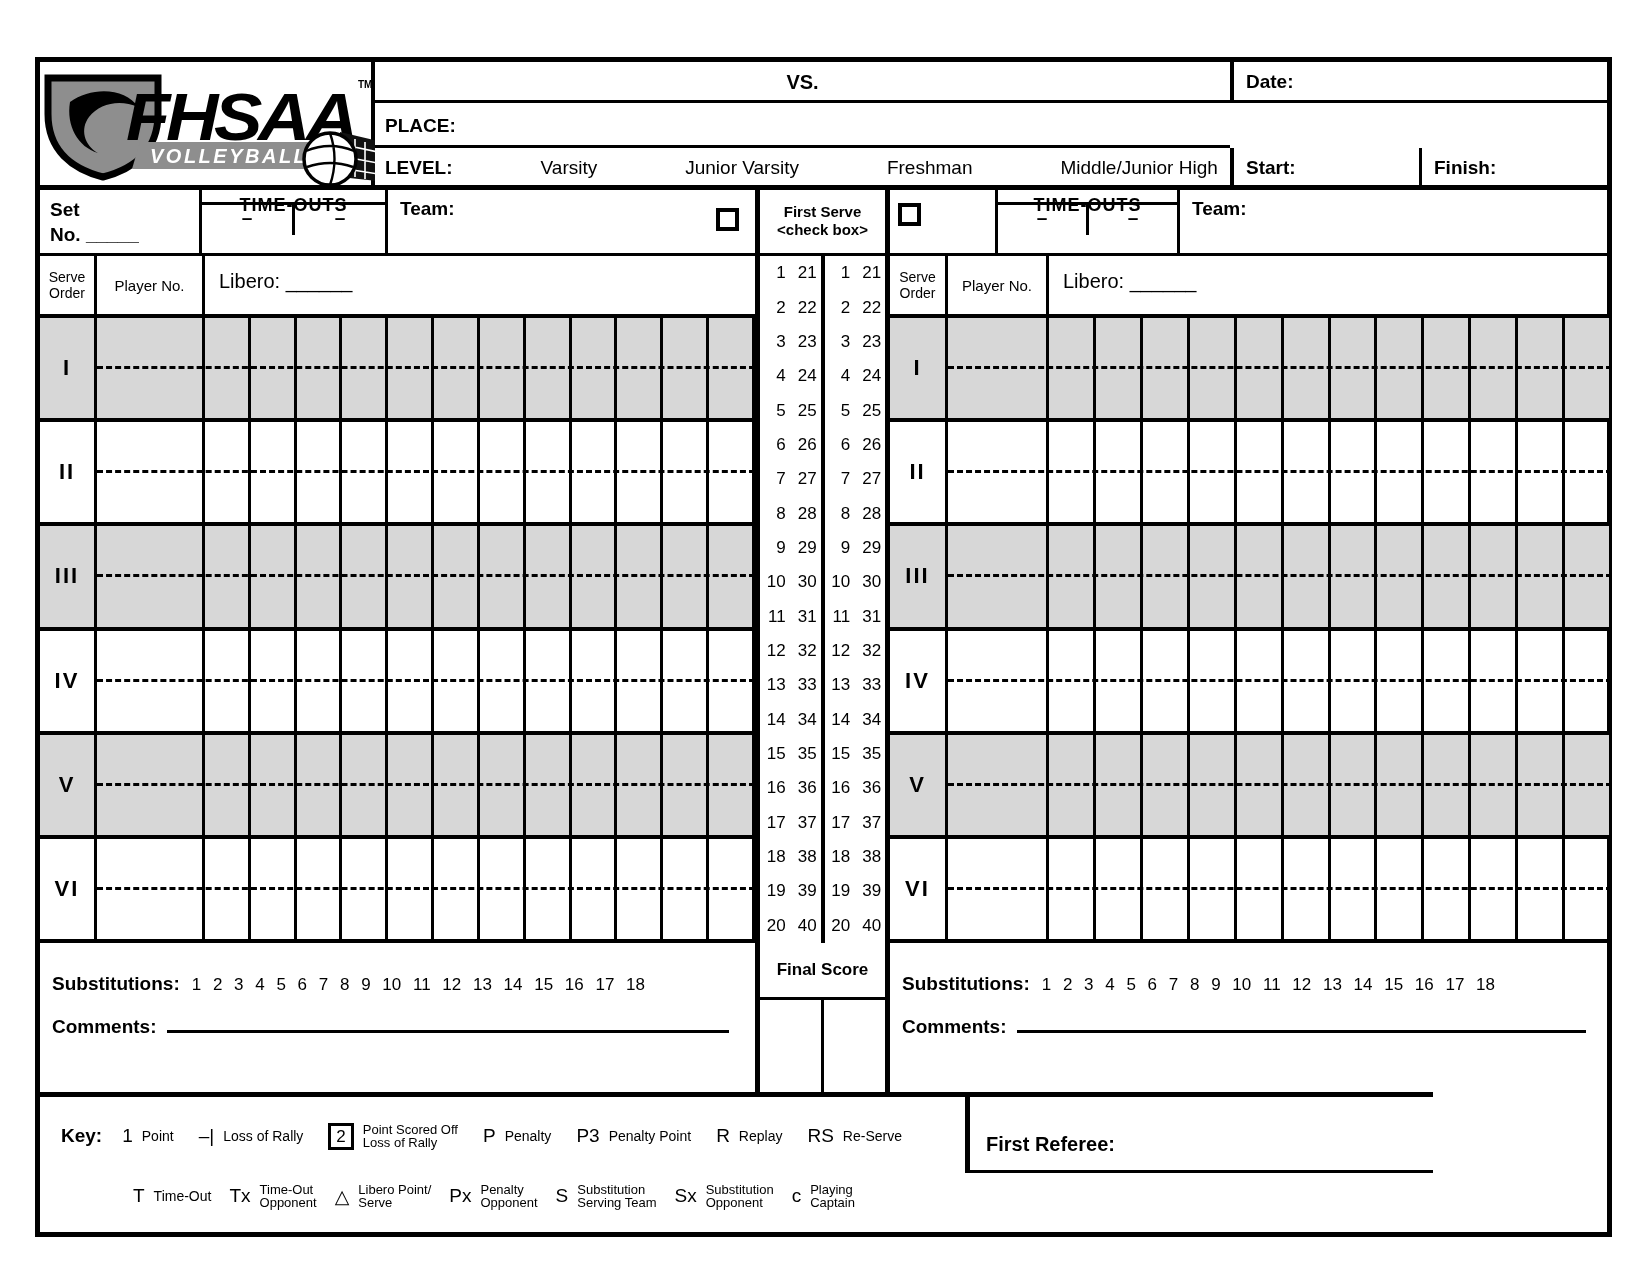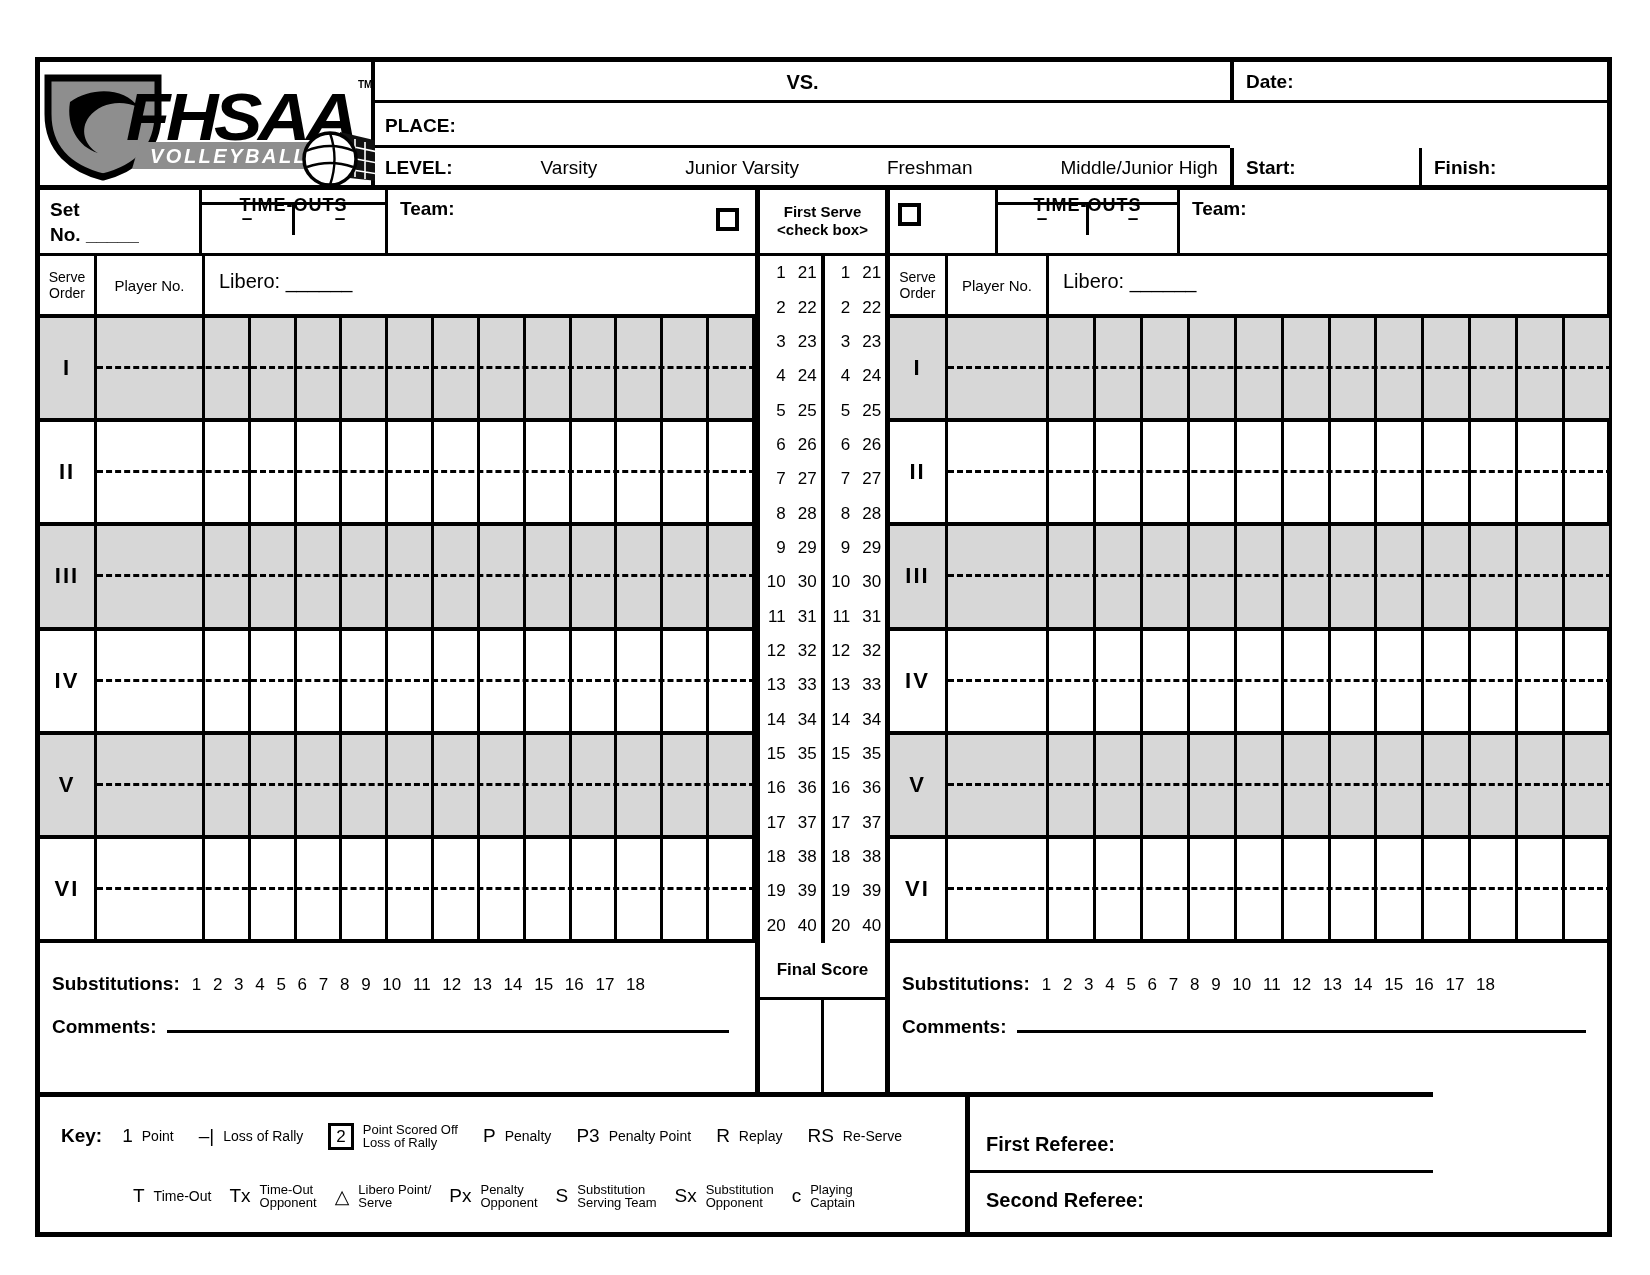--- a/index.html
+++ b/index.html
@@ -678,14 +678,13 @@
         <div class="k-item">
           <span class="k-sym">c</span>
           <div class="k-desc two">
             <div>Playing</div>
             <div>Captain</div>
           </div>
         </div>
       </div>
   </div>
   <div class="abs first-ref"><span>First Referee:</span></div>
-  <div class="abs second-ref"><span>Second Referee:</span></div>
 </div>
 
 </body></html>

